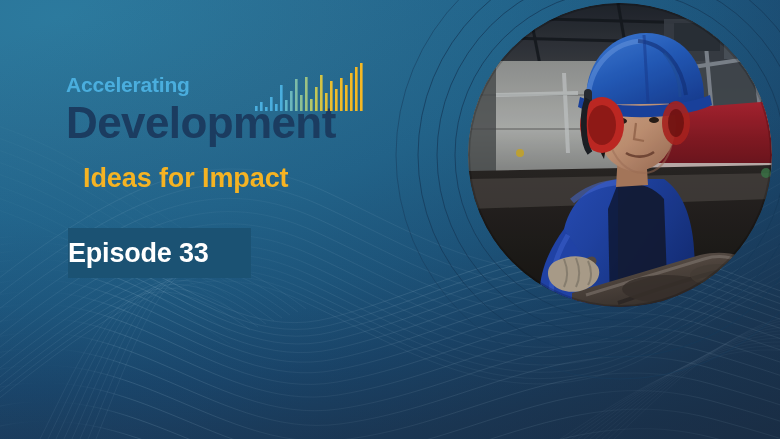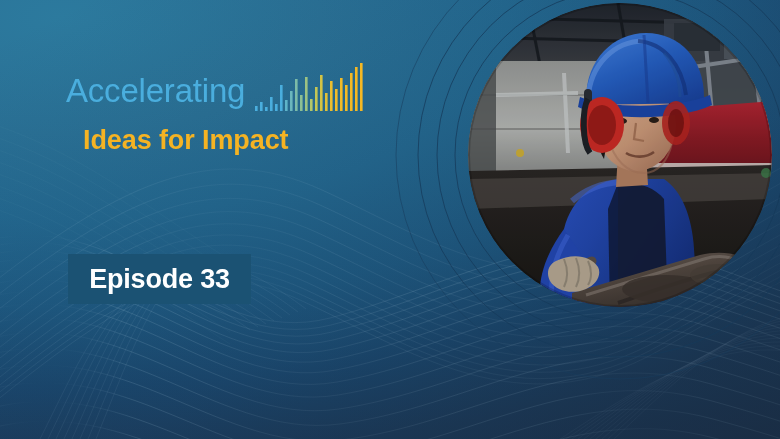--- a/index.html
+++ b/index.html
@@ -16,21 +16,21 @@
   
   .layer{position:absolute;inset:0;pointer-events:none;}
   .layer svg{display:block;width:780px;height:439px;}
 
   
   .headline{
     position:absolute;left:66px;top:74px;
     width:400px;
   }
   .line-accelerating{
-    font-size:33px;font-weight:normal;letter-spacing:-0.2px;
+    font-size:21px;font-weight:bold;letter-spacing:-0.2px;
     line-height:1;
     color:#4aaede;
     margin:0;
     white-space:nowrap;
   }
   .line-development{
     font-size:44px;font-weight:bold;letter-spacing:-0.6px;
     line-height:1;
     color:#1b3c60;
     margin:6px 0 0 0;
@@ -45,24 +45,24 @@
   }
 
   
   .waveform{
     position:absolute;left:255px;top:63px;
     width:112px;height:52px;
   }
 
   
   .episode-badge{
-    position:absolute;left:68px;top:254px;
+    position:absolute;left:68px;top:228px;
     width:183px;height:50px;
     background:#1b5273;
-    display:flex;align-items:center;justify-content:center;
+    display:flex;align-items:center;
   }
   .episode-badge .label{
     color:#ffffff;
     font-size:27px;font-weight:bold;letter-spacing:-0.2px;
     white-space:nowrap;
   }
 
   
   .photo-circle{
     position:absolute;
@@ -349,20 +349,21 @@
         </g>
 
         <rect x="0" y="0" width="304" height="304" fill="#0a1626" opacity="0.10"></rect>
         <ellipse cx="152" cy="152" rx="152" ry="152" fill="none" stroke="#000000" stroke-opacity="0.18" stroke-width="4"></ellipse>
       </g>
     </svg>
   </div>
 
   <div class="headline">
     <div class="line-accelerating">Accelerating</div>
+    <div class="line-development">Development</div>
     <div class="line-tagline">Ideas for Impact</div>
   </div>
 
   <div class="waveform">
     <svg viewBox="0 0 112 52" xmlns="http://www.w3.org/2000/svg" id="waveform-svg" aria-hidden="true">
         <rect x="0" y="43" width="2.6" height="5" fill="#4aaede"></rect>
         <rect x="5" y="39" width="2.6" height="9" fill="#4aaede"></rect>
         <rect x="10" y="44" width="2.6" height="4" fill="#4aaede"></rect>
         <rect x="15" y="34" width="2.6" height="14" fill="#4aaede"></rect>
         <rect x="20" y="41" width="2.6" height="7" fill="#4aaede"></rect>

